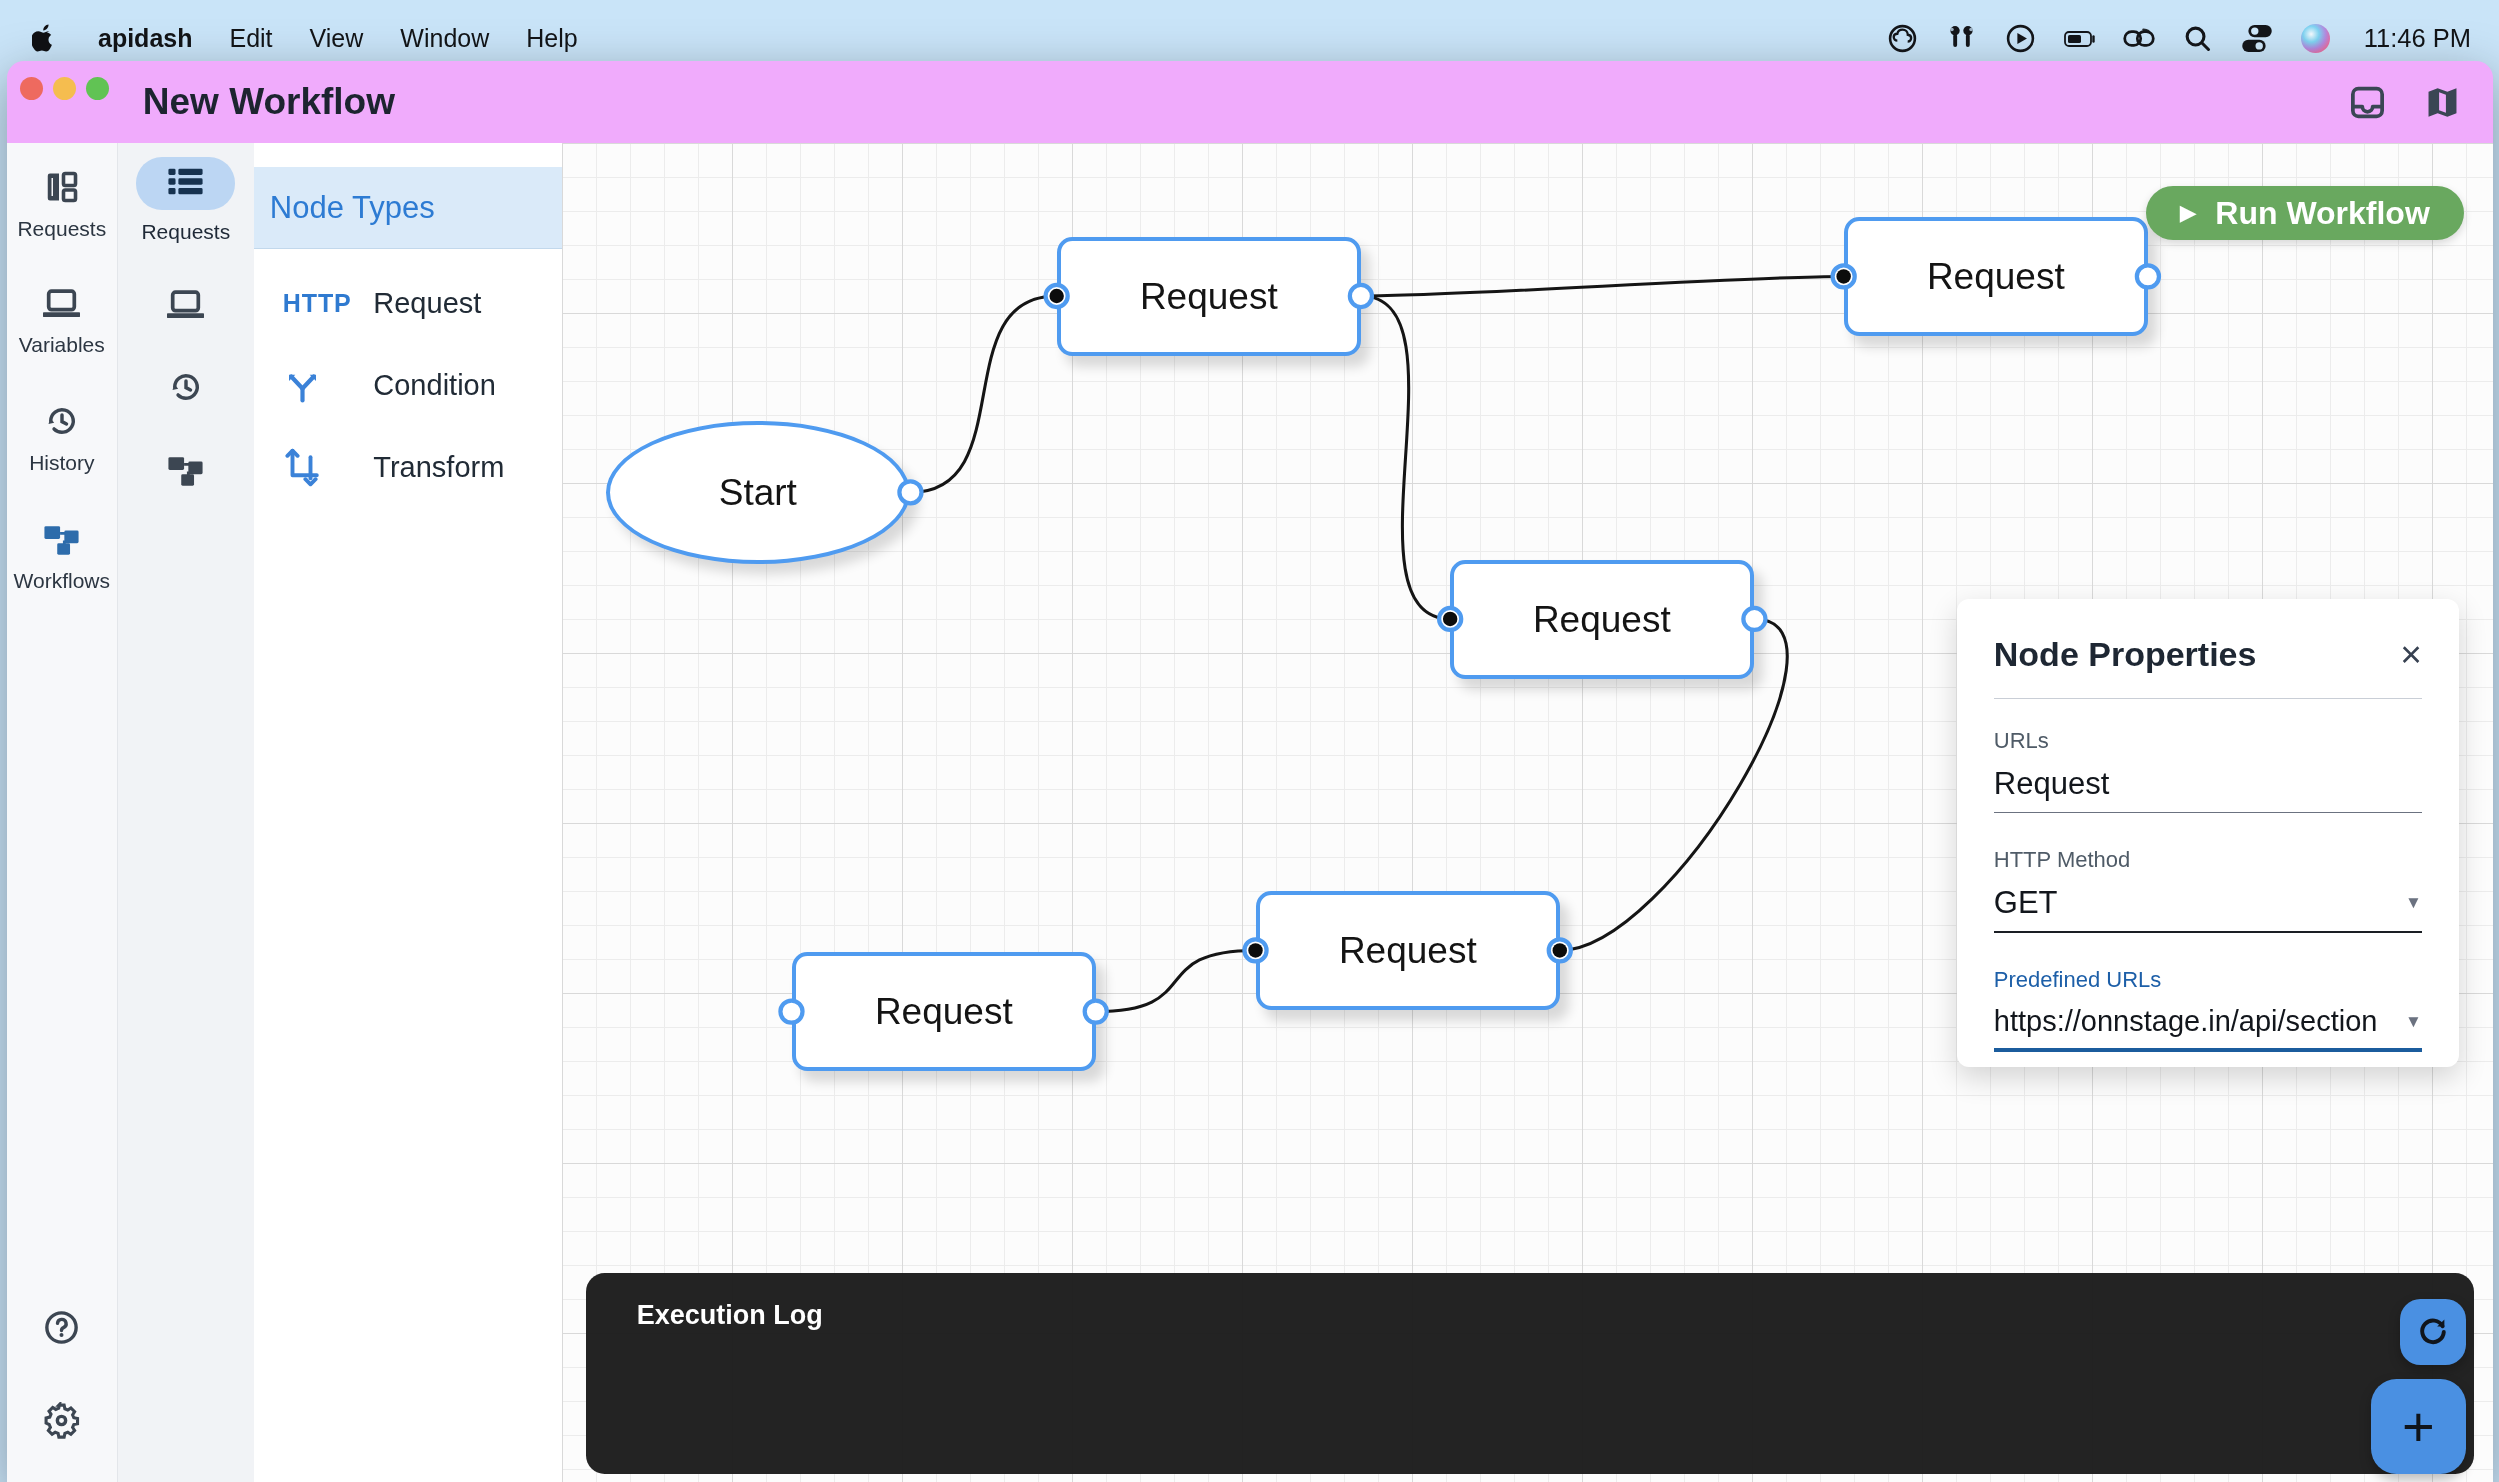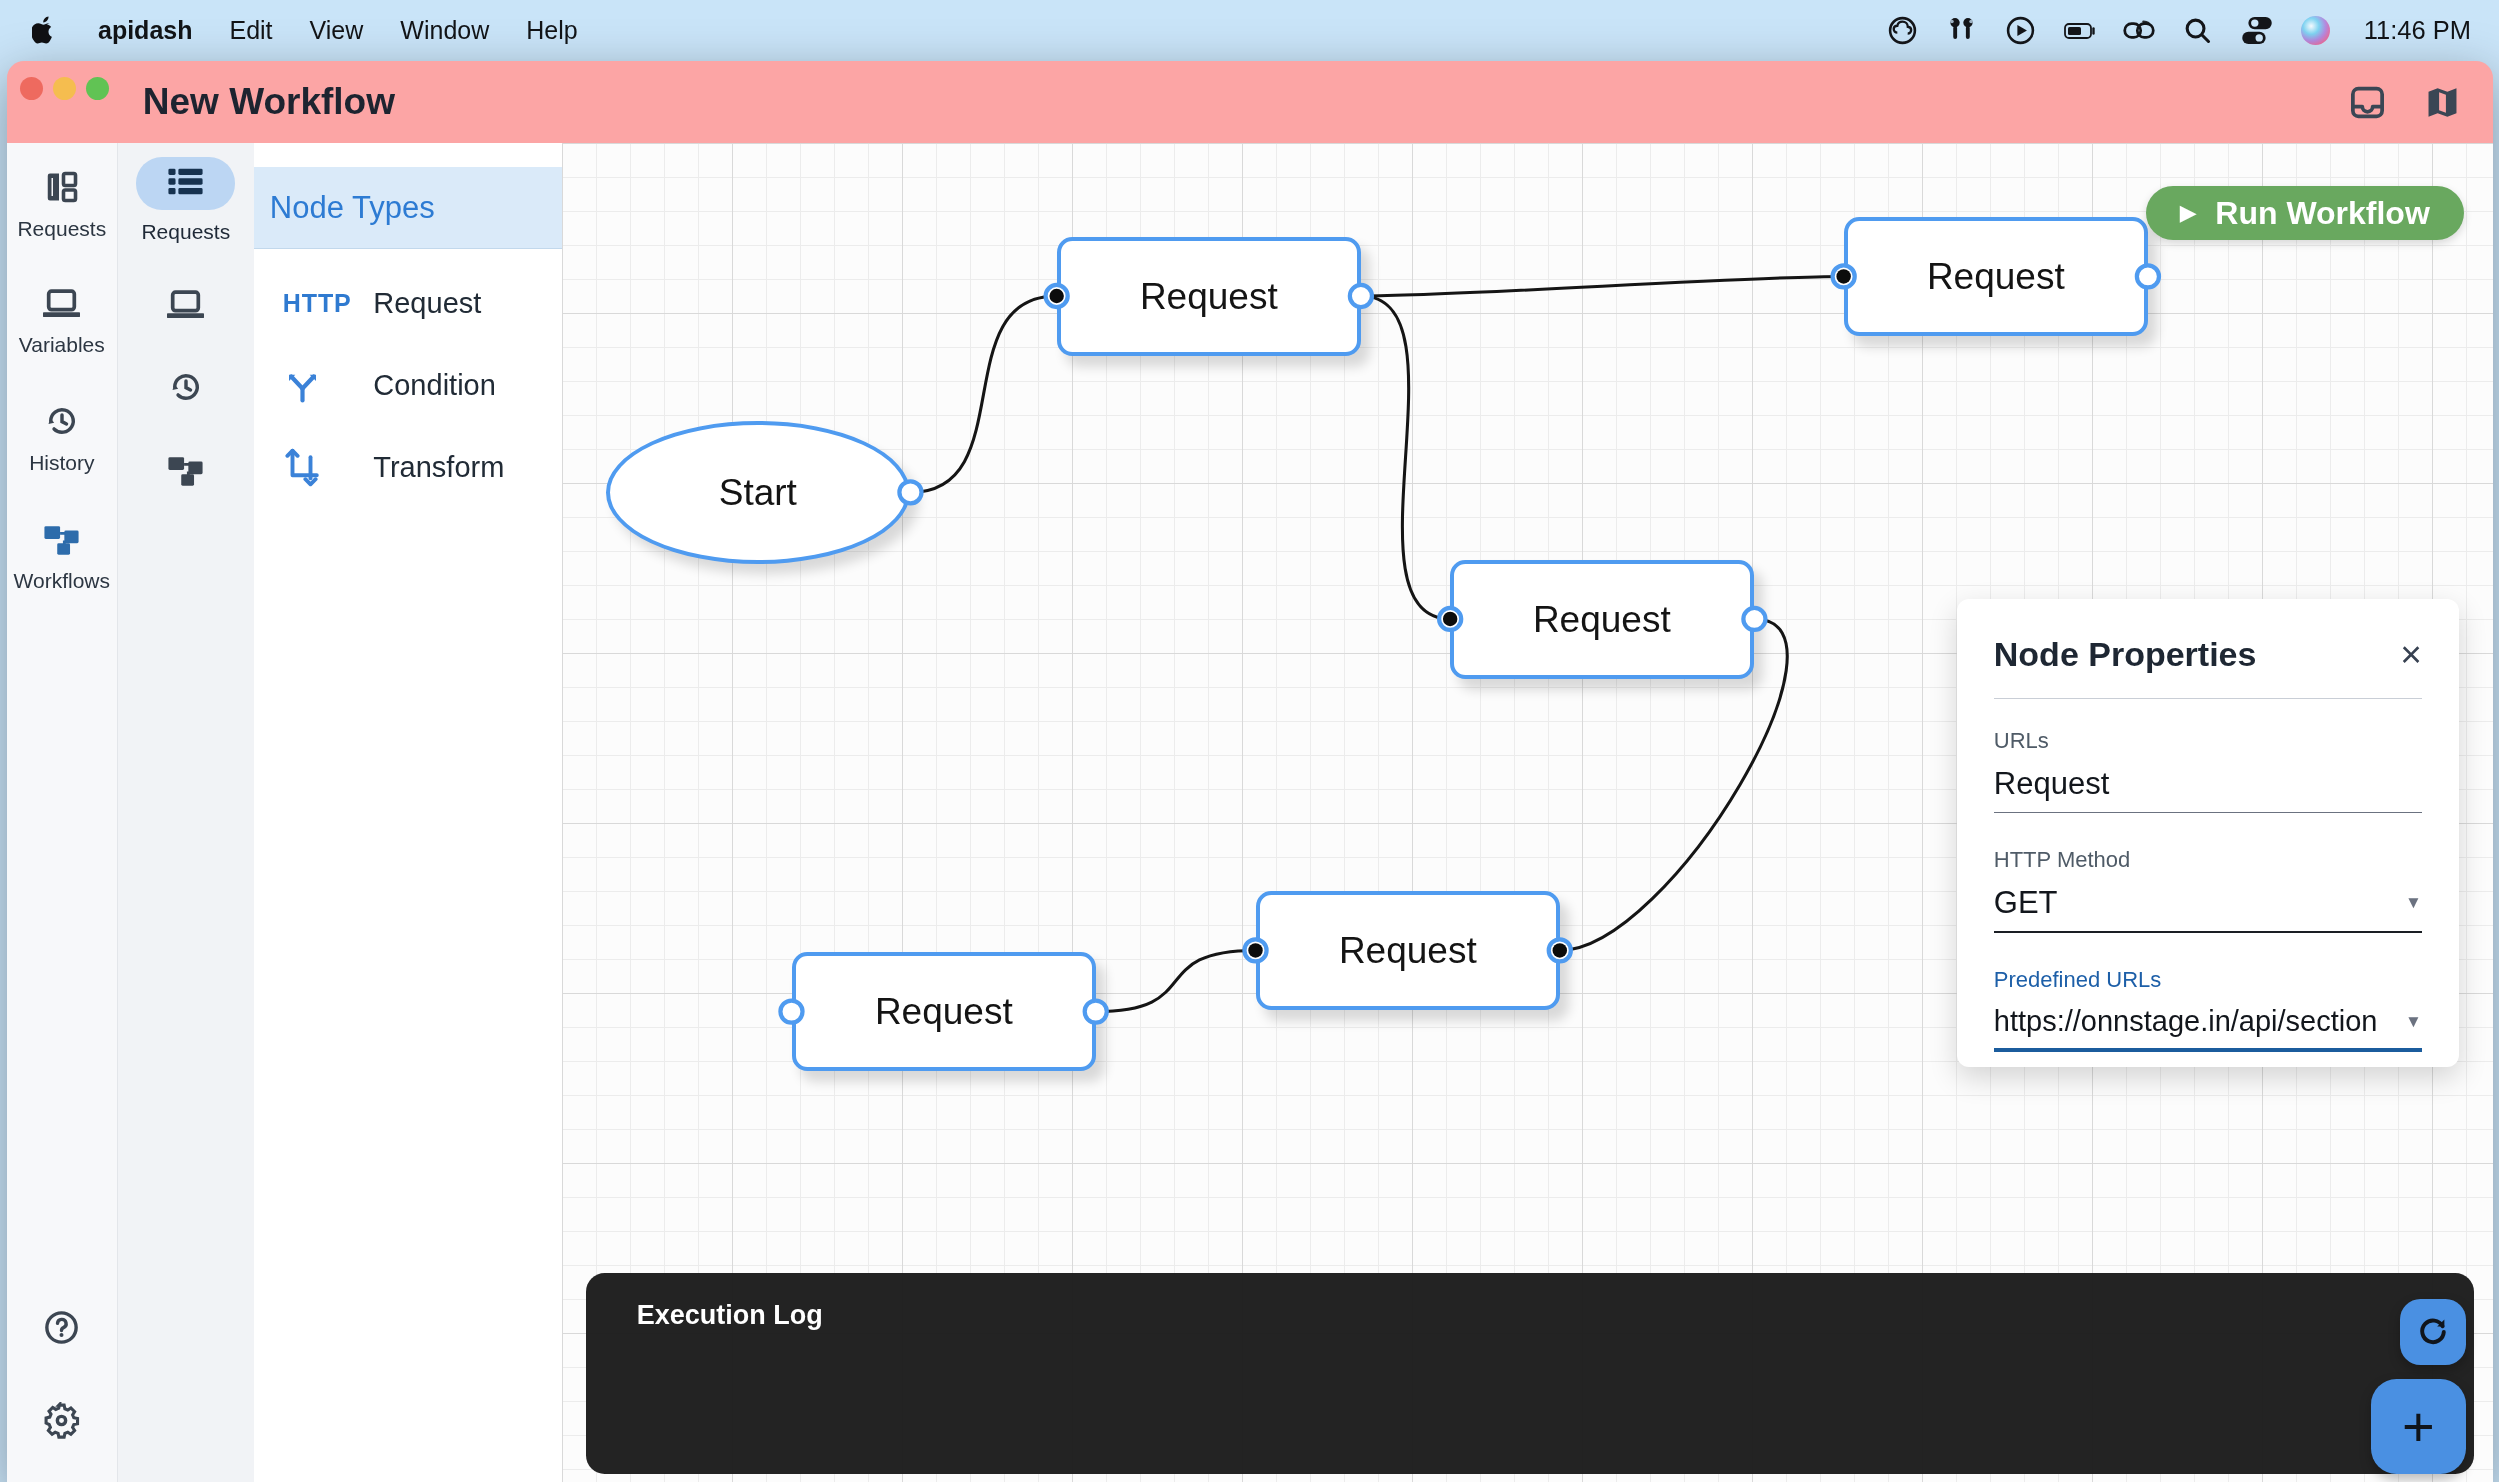--- a/index.html
+++ b/index.html
@@ -1,34 +1,34 @@
 <!DOCTYPE html>
 <html style="font-size:13.6px"><head>
 <meta charset="utf-8">
 <style>
   * { margin:0; padding:0; box-sizing:border-box; }
   html,body { width:2500px; height:1483px; overflow:hidden;
     font-family:"Liberation Sans", sans-serif; background:#c9e4f8; }
 
   
-  .menubar { position:absolute; left:0; top:0; width:2500px; height:61px;
+  .menubar { position:absolute; left:0; top:8px; width:2500px; height:61px;
     display:flex; align-items:center; padding:0 29px; color:#121417; }
   .menubar .left { display:flex; align-items:center; gap:37px; font-size:25px; }
   .menubar .app-name { font-weight:700; }
   .menubar .menu-item { cursor:default; }
   .menubar .right { margin-left:auto; display:flex; align-items:center; gap:27px; }
   .status-ic { width:32px; height:32px; display:flex; align-items:center; justify-content:center; }
   .status-ic svg { display:block; }
   .clock { font-size:25.5px; margin-left:5.1px; }
   .siri-orb { width:29px; height:29px; border-radius:50%;
     background:radial-gradient(circle at 35% 35%, #f7fbff 0%, #7fd4f2 30%, #b48ae0 55%, #e66fa3 75%, #4eb46a 100%); }
 
   
   .window { position:absolute; left:6.8px; top:61px; width:2486px; height:1422px;
-    background:#fca5a5; border-radius:17px 17px 0 0; overflow:hidden;
+    background:#f0abfc; border-radius:17px 17px 0 0; overflow:hidden;
     box-shadow:0 15.3px 51px rgba(0,0,0,.35); }
 
   .titlebar { position:relative; height:82px; }
   .traffic { position:absolute; left:12.8px; top:16px; display:flex; gap:10.2px; }
   .tl { width:23px; height:23px; border-radius:50%; }
   .tl.red{ background:#ee6a5f; } .tl.yellow{ background:#f5bd4f; } .tl.green{ background:#61c354; }
   .win-title { position:absolute; left:136px; top:20.4px; font-size:37px; font-weight:600; color:#1d2430; }
   .titlebar-icons { position:absolute; right:31px; top:22px; display:flex; gap:36px; color:#3a4654; }
 
   .content { position:absolute; left:0; top:82px; right:0; bottom:0; display:flex; }

